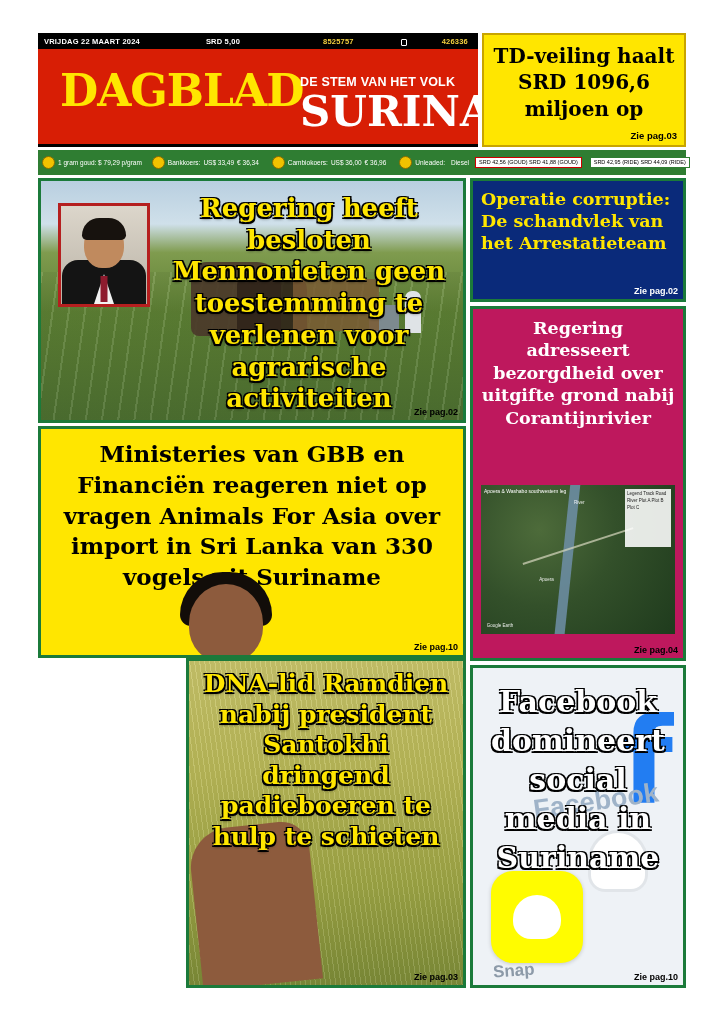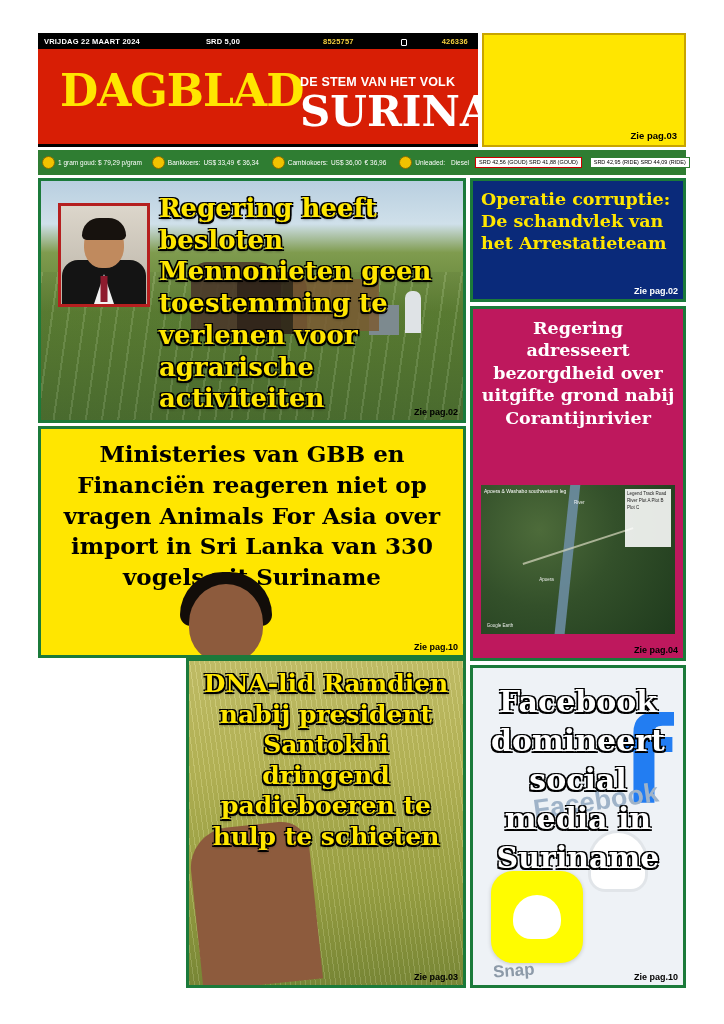--- a/index.html
+++ b/index.html
@@ -276,21 +276,21 @@
       -1.5px -1.5px 0 #000, 1.5px -1.5px 0 #000,
       -1.5px 1.5px 0 #000, 1.5px 1.5px 0 #000,
       0 2px 3px rgba(0,0,0,.6);
   }
   #art-mennonieten .hl-yellow-outline {
     position: absolute;
     left: 118px; top: 12px;
     width: 300px;
     font-size: 26px;
     line-height: 1.22;
-    text-align: left;
+    text-align: center;
   }
 
   
   #art-corruptie {
     left: 470px; top: 178px;
     width: 216px; height: 124px;
     background: #0a2a7a;
     border: 3px solid #1b7a3a;
     padding: 8px 8px 0 8px;
   }
@@ -509,20 +509,21 @@
     <span class="seg mail">general@dbsuriname.com / www.dbsuriname.com</span>
   </div>
 
   <div class="masthead">
     <div class="mast-dagblad">DAGBLAD</div>
     <div class="mast-tag">DE STEM VAN HET VOLK</div>
     <div class="mast-suriname">SURINAME</div>
   </div>
 
   <div class="td-box">
+    <div class="hl">TD-veiling haalt SRD 1096,6 miljoen op</div>
     <div class="ref">Zie pag.03</div>
   </div>
 
   <div class="ticker">
     <span class="tk-coin"></span>
     <span class="tk-gold">1 gram goud: $ 79,29 p/gram</span>
 
     <span class="tk-group">
       <span class="tk-coin"></span>
       <span class="lbl">Bankkoers:</span>

